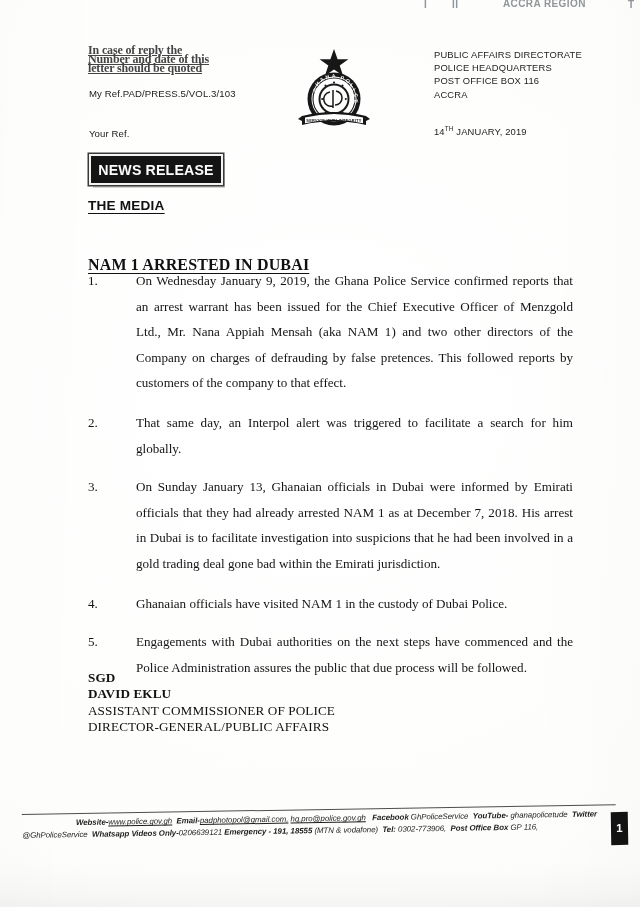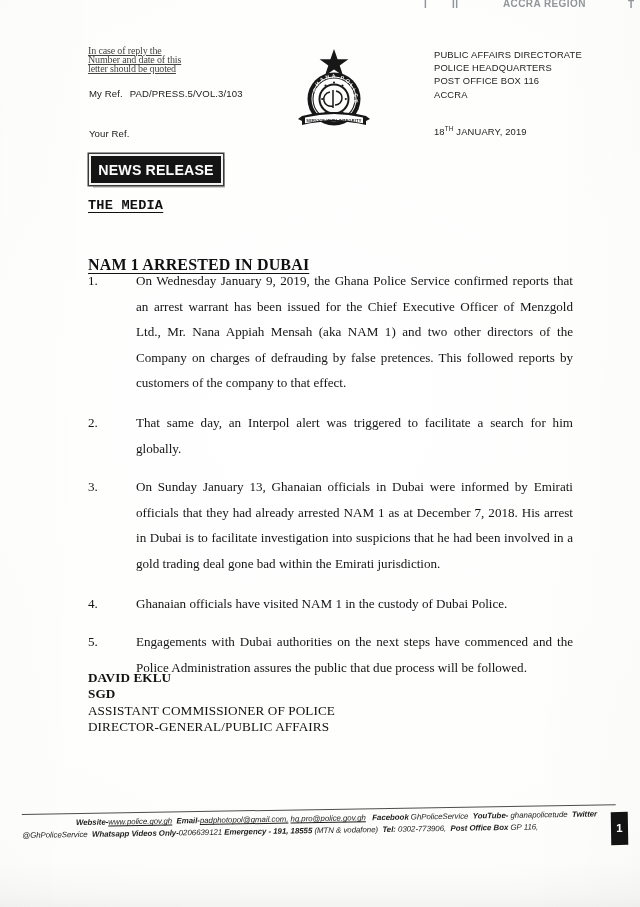--- a/index.html
+++ b/index.html
@@ -64,44 +64,44 @@
     height: 110px;
   }
   .lh-left {
     position: absolute;
     left: 0;
     top: 0;
     width: 190px;
   }
   .quote-note {
     font-family: "Liberation Serif", serif;
-    font-size: 10px;
+    font-size: 12px;
     line-height: 9.2px;
-    font-weight: 400;
+    font-weight: 700;
     color: #2b2b2b;
     letter-spacing: -.15px;
     filter: blur(.32px);
     opacity: .88;
   }
   .quote-note span {
     display: block;
     text-decoration: underline;
     text-underline-offset: 1px;
     white-space: nowrap;
   }
   .ref-line {
     font-family: "Liberation Sans", sans-serif;
     font-size: 9.6px;
     color: #222;
     letter-spacing: .1px;
     white-space: nowrap;
   }
   .ref-my  { position: absolute; left: 1px; top: 42px; }
   .ref-your{ position: absolute; left: 1px; top: 82px; }
-  .ref-line .ref-key { margin-right: 7px; }
+  .ref-line .ref-key { }
 
   
   .crest {
     position: absolute;
     left: 204px;
     top: 0px;
     width: 84px;
     height: 92px;
   }
   .crest svg { width: 100%; height: 100%; display: block; filter: blur(.2px) contrast(1.05); }
@@ -163,21 +163,21 @@
     font-size: 14.2px;
     letter-spacing: .15px;
     white-space: nowrap;
   }
 
   
   .to-media {
     position: absolute;
     left: 88px;
     top: 198px;
-    font-family: Liberation Mono, monospace;
+    font-family: Liberation Sans, sans-serif;
     font-weight: 700;
     font-size: 13.6px;
     letter-spacing: .2px;
     text-decoration: underline;
     text-underline-offset: 2.5px;
     color: #111;
     text-align: right;
   }
   .headline {
     position: absolute;
@@ -385,21 +385,21 @@
         <path d="M10 70 l-4 3 l4 2 z" fill="#1c1c1c"></path>
         <path d="M74 70 l4 3 l-4 2 z" fill="#1c1c1c"></path>
       </svg>
     </div>
 
     <div class="lh-right">
       <div class="addr-line">PUBLIC AFFAIRS DIRECTORATE</div>
       <div class="addr-line">POLICE HEADQUARTERS</div>
       <div class="addr-line">POST OFFICE BOX 116</div>
       <div class="addr-line">ACCRA</div>
-      <div class="date-line"><span>18</span><sup>TH</sup><span> JANUARY, 2019</span></div>
+      <div class="date-line"><span>14</span><sup>TH</sup><span> JANUARY, 2019</span></div>
     </div>
   </div>
 
   <div class="banner-wrap">
     <div class="banner-shadow"></div>
     <div class="banner">
       <span>NEWS RELEASE</span>
     </div>
   </div>
 
@@ -423,22 +423,22 @@
       <span class="num">4.</span>
       <span class="ptext">Ghanaian officials have visited NAM 1 in the custody of Dubai Police.</span>
     </div>
     <div class="para">
       <span class="num">5.</span>
       <span class="ptext">Engagements with Dubai authorities on the next steps have commenced and the Police Administration assures the public that due process will be followed.</span>
     </div>
   </div>
 
   <div class="sig">
+    <div class="bold">SGD</div>
     <div class="bold">DAVID EKLU</div>
-    <div class="bold">SGD</div>
     <div>ASSISTANT COMMISSIONER OF POLICE</div>
     <div>DIRECTOR-GENERAL/PUBLIC AFFAIRS</div>
   </div>
 
   <div class="footer-zone">
     <div class="footer-inner">
       <div class="footer-rule"></div>
 
       <div class="footer-text fline-1">
         <span class="b">Website-</span><span class="u n">www.police.gov.gh</span>&nbsp;&nbsp;<span class="b">Email-</span><span class="u n">padphotopol@gmail.com,</span>&nbsp;<span class="u n">hq.pro@police.gov.gh</span>&nbsp;&nbsp;&nbsp;<span class="b">Facebook</span>&nbsp;<span class="n">GhPoliceService</span>&nbsp;&nbsp;<span class="b">YouTube-</span>&nbsp;<span class="n">ghanapolicetude</span>&nbsp;&nbsp;<span class="b">Twitter</span>

